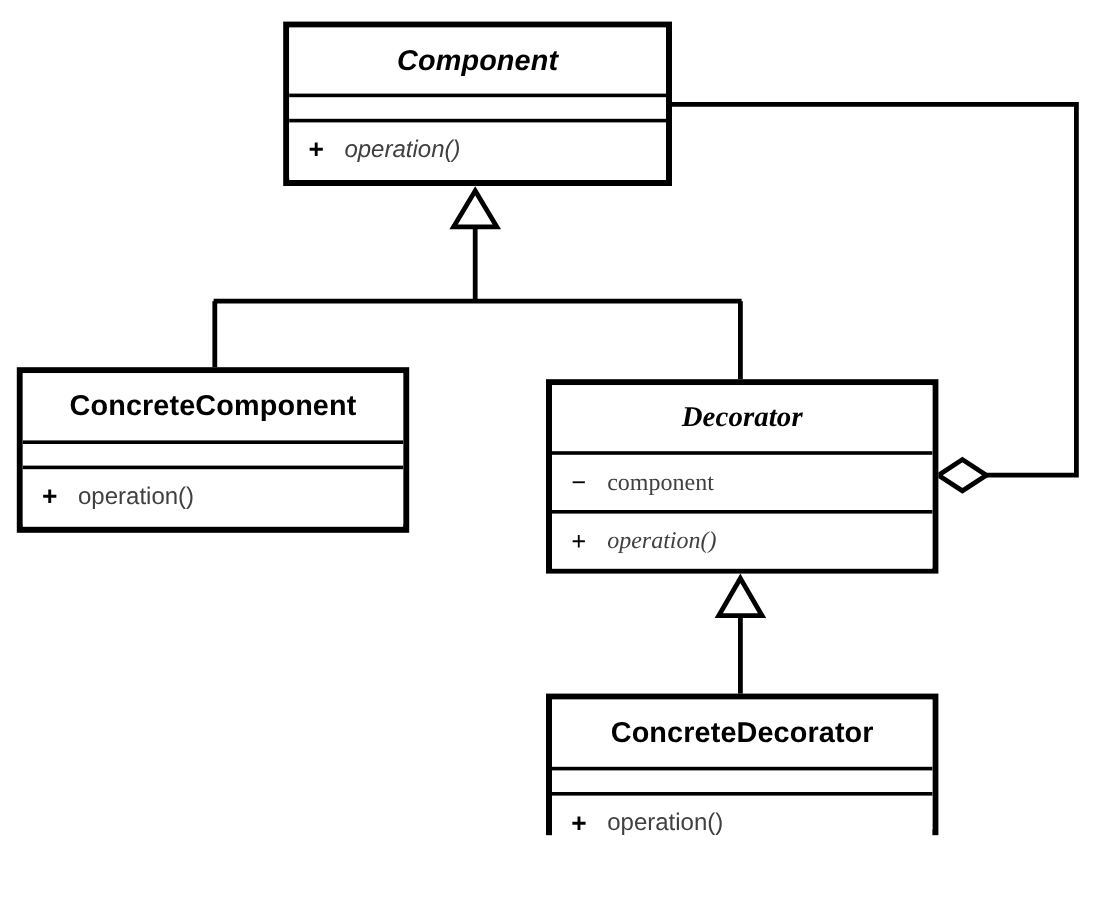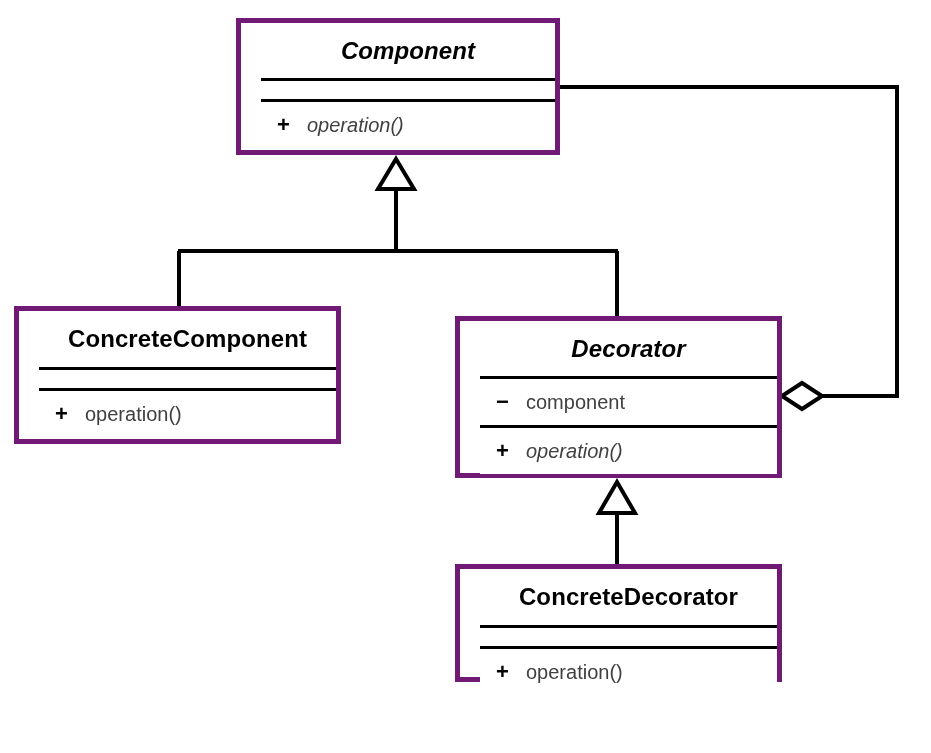--- a/index.html
+++ b/index.html
@@ -19,23 +19,22 @@
     position: absolute;
     left: 0;
     top: 0;
     width: 931px;
     height: 753px;
   }
   .uml-class {
     position: absolute;
     box-sizing: border-box;
     background: #ffffff;
-    border: 5px solid #701a75;
+    border: 5px solid #000000;
     z-index: 2;
-    padding-left: 20px;
   }
   .compartment {
     box-sizing: border-box;
     display: flex;
     align-items: center;
     background: #ffffff;
   }
   .compartment.name-cmp {
     justify-content: center;
   }
@@ -124,39 +123,39 @@
     </div>
     <div class="compartment divider empty-cmp"></div>
     <div class="compartment divider" style="height:49px;">
       <div class="member-row">
         <span class="visibility">+</span>
         <span class="member-name">operation()</span>
       </div>
     </div>
   </div>
 
-  <div class="uml-class" style="left:455px; top:316px; width:327px; height:162px;">
+  <div class="uml-class" style="left:455px; top:316px; width:327px; height:162px;font-family:Liberation Serif, serif;">
     <div class="compartment name-cmp" style="height:55px;">
       <span class="class-name abstract">Decorator</span>
     </div>
     <div class="compartment divider" style="height:49px;">
       <div class="member-row">
         <span class="visibility">−</span>
         <span class="member-name">component</span>
       </div>
     </div>
     <div class="compartment divider" style="height:49px;">
       <div class="member-row">
         <span class="visibility">+</span>
         <span class="member-name abstract">operation()</span>
       </div>
     </div>
   </div>
 
-  <div class="uml-class" style="left:455px; top:564px; width:327px; height:118px;">
+  <div class="uml-class" style="left:455px; top:578px; width:327px; height:118px;">
     <div class="compartment name-cmp" style="height:56px;">
       <span class="class-name">ConcreteDecorator</span>
     </div>
     <div class="compartment divider empty-cmp"></div>
     <div class="compartment divider" style="height:49px;">
       <div class="member-row">
         <span class="visibility">+</span>
         <span class="member-name">operation()</span>
       </div>
     </div>

